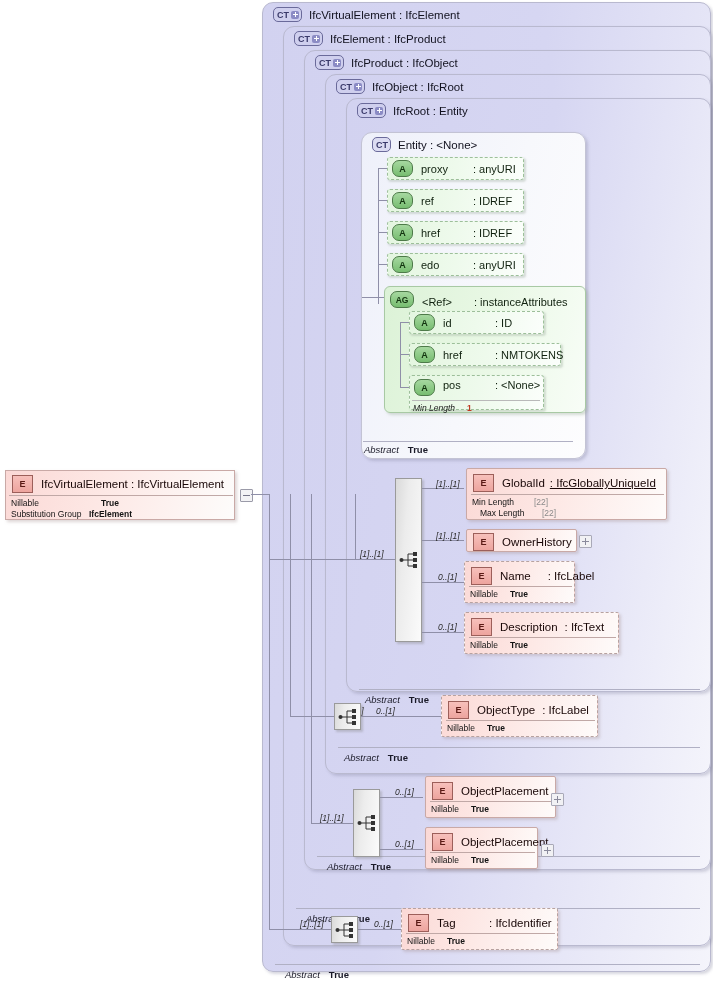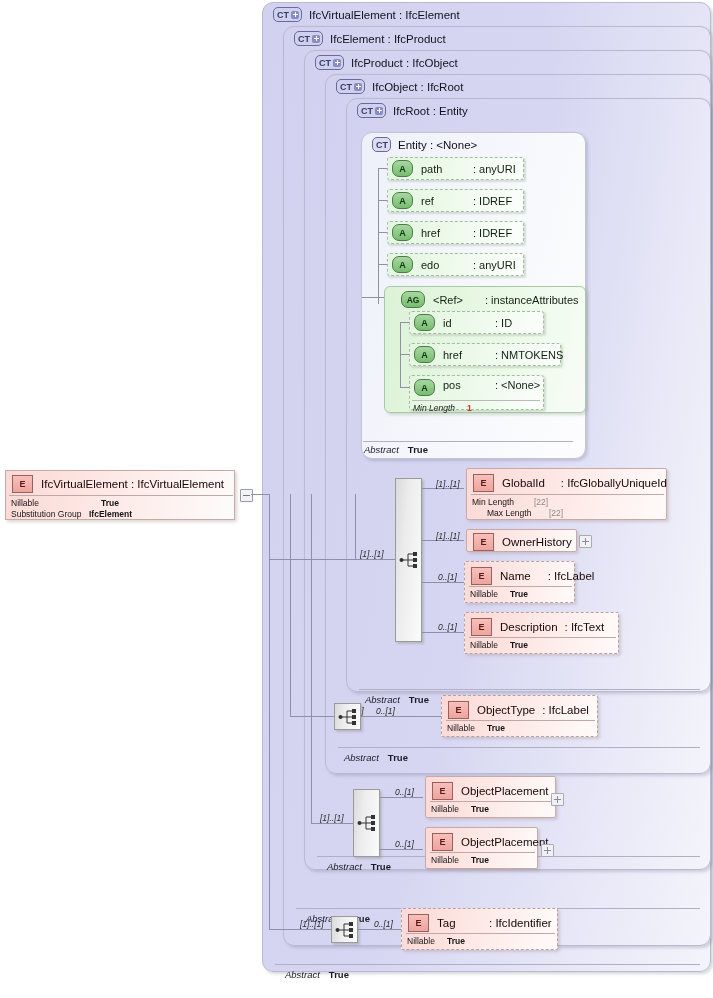--- a/index.html
+++ b/index.html
@@ -86,21 +86,21 @@
   .attr .ty{white-space:nowrap;}
 
   
   .agbox{
     position:absolute;box-sizing:border-box;
     background:linear-gradient(103deg,#dcf2d7 0%,#e9f8e5 50%,#f8fdf7 100%);
     border:1px solid #a8c9a4;border-radius:6px;
     box-shadow:2px 2px 3px rgba(140,160,140,.35);
   }
   .agbox-head{
-    position:absolute;left:16px;top:4px;display:flex;align-items:center;
+    position:absolute;left:5px;top:4px;display:flex;align-items:flex-end;
     font-size:11px;color:#10210f;white-space:nowrap;
   }
   .agbox-head .nm{min-width:52px;display:inline-block;}
 
   
   .facet{
     position:absolute;font-size:8.5px;white-space:nowrap;color:#1b1b1b;
   }
   .facet .fl{font-style:italic;}
   .facet .fv{margin-left:12px;font-weight:bold;color:#c03a22;}
@@ -268,21 +268,21 @@
   <div class="ln lnh" style="left:378px;top:200px;width:11px;"></div>
   <div class="ln lnh" style="left:378px;top:232px;width:11px;"></div>
   <div class="ln lnh" style="left:378px;top:264px;width:11px;"></div>
   <div class="ln lnh" style="left:362px;top:297px;width:22px;"></div>
   <div class="ln lnv" style="left:378px;top:297px;height:7px;"></div>
 
   <div class="attr" style="left:387px;top:157px;width:137px;height:23px;">
     <span class="a-icon">
         <span>A</span>
       </span>
-    <span class="nm">path</span>
+    <span class="nm">proxy</span>
     <span class="ty">: anyURI</span>
   </div>
   <div class="attr" style="left:387px;top:189px;width:137px;height:23px;">
     <span class="a-icon">
         <span>A</span>
       </span>
     <span class="nm">ref</span>
     <span class="ty">: IDREF</span>
   </div>
   <div class="attr" style="left:387px;top:221px;width:137px;height:23px;">
@@ -402,27 +402,27 @@
   <div class="card" style="left:436px;top:531px;">[1]..[1]</div>
   <div class="card" style="left:438px;top:572px;">0..[1]</div>
   <div class="card" style="left:438px;top:622px;">0..[1]</div>
 
   <div class="el" style="left:466px;top:468px;width:201px;height:52px;">
     <div class="el-head">
       <span class="e-icon">
           <span>E</span>
         </span>
       <span class="nm">GlobalId</span>
-      <span style="margin-left:16px;">: IfcGloballyUniqueId</span>
+      <span style="margin-left:5px;text-decoration:underline;">: IfcGloballyUniqueId</span>
     </div>
     <div class="el-sep" style="left:4px;top:25px;width:193px;"></div>
     <div class="el-prop" style="left:5px;top:28px;width:190px;">
       <span class="pl">Min Length</span><span class="pv grey" style="left:62px;">[22]</span>
     </div>
-    <div class="el-prop" style="left:20px;top:39px;width:190px;">
+    <div class="el-prop" style="left:13px;top:39px;width:190px;">
       <span class="pl">Max Length</span><span class="pv grey" style="left:62px;">[22]</span>
     </div>
   </div>
 
   <div class="el" style="left:466px;top:529px;width:111px;height:23px;">
     <div class="el-head" style="top:3px;">
       <span class="e-icon">
           <span>E</span>
         </span>
       <span class="nm">OwnerHistory</span>

